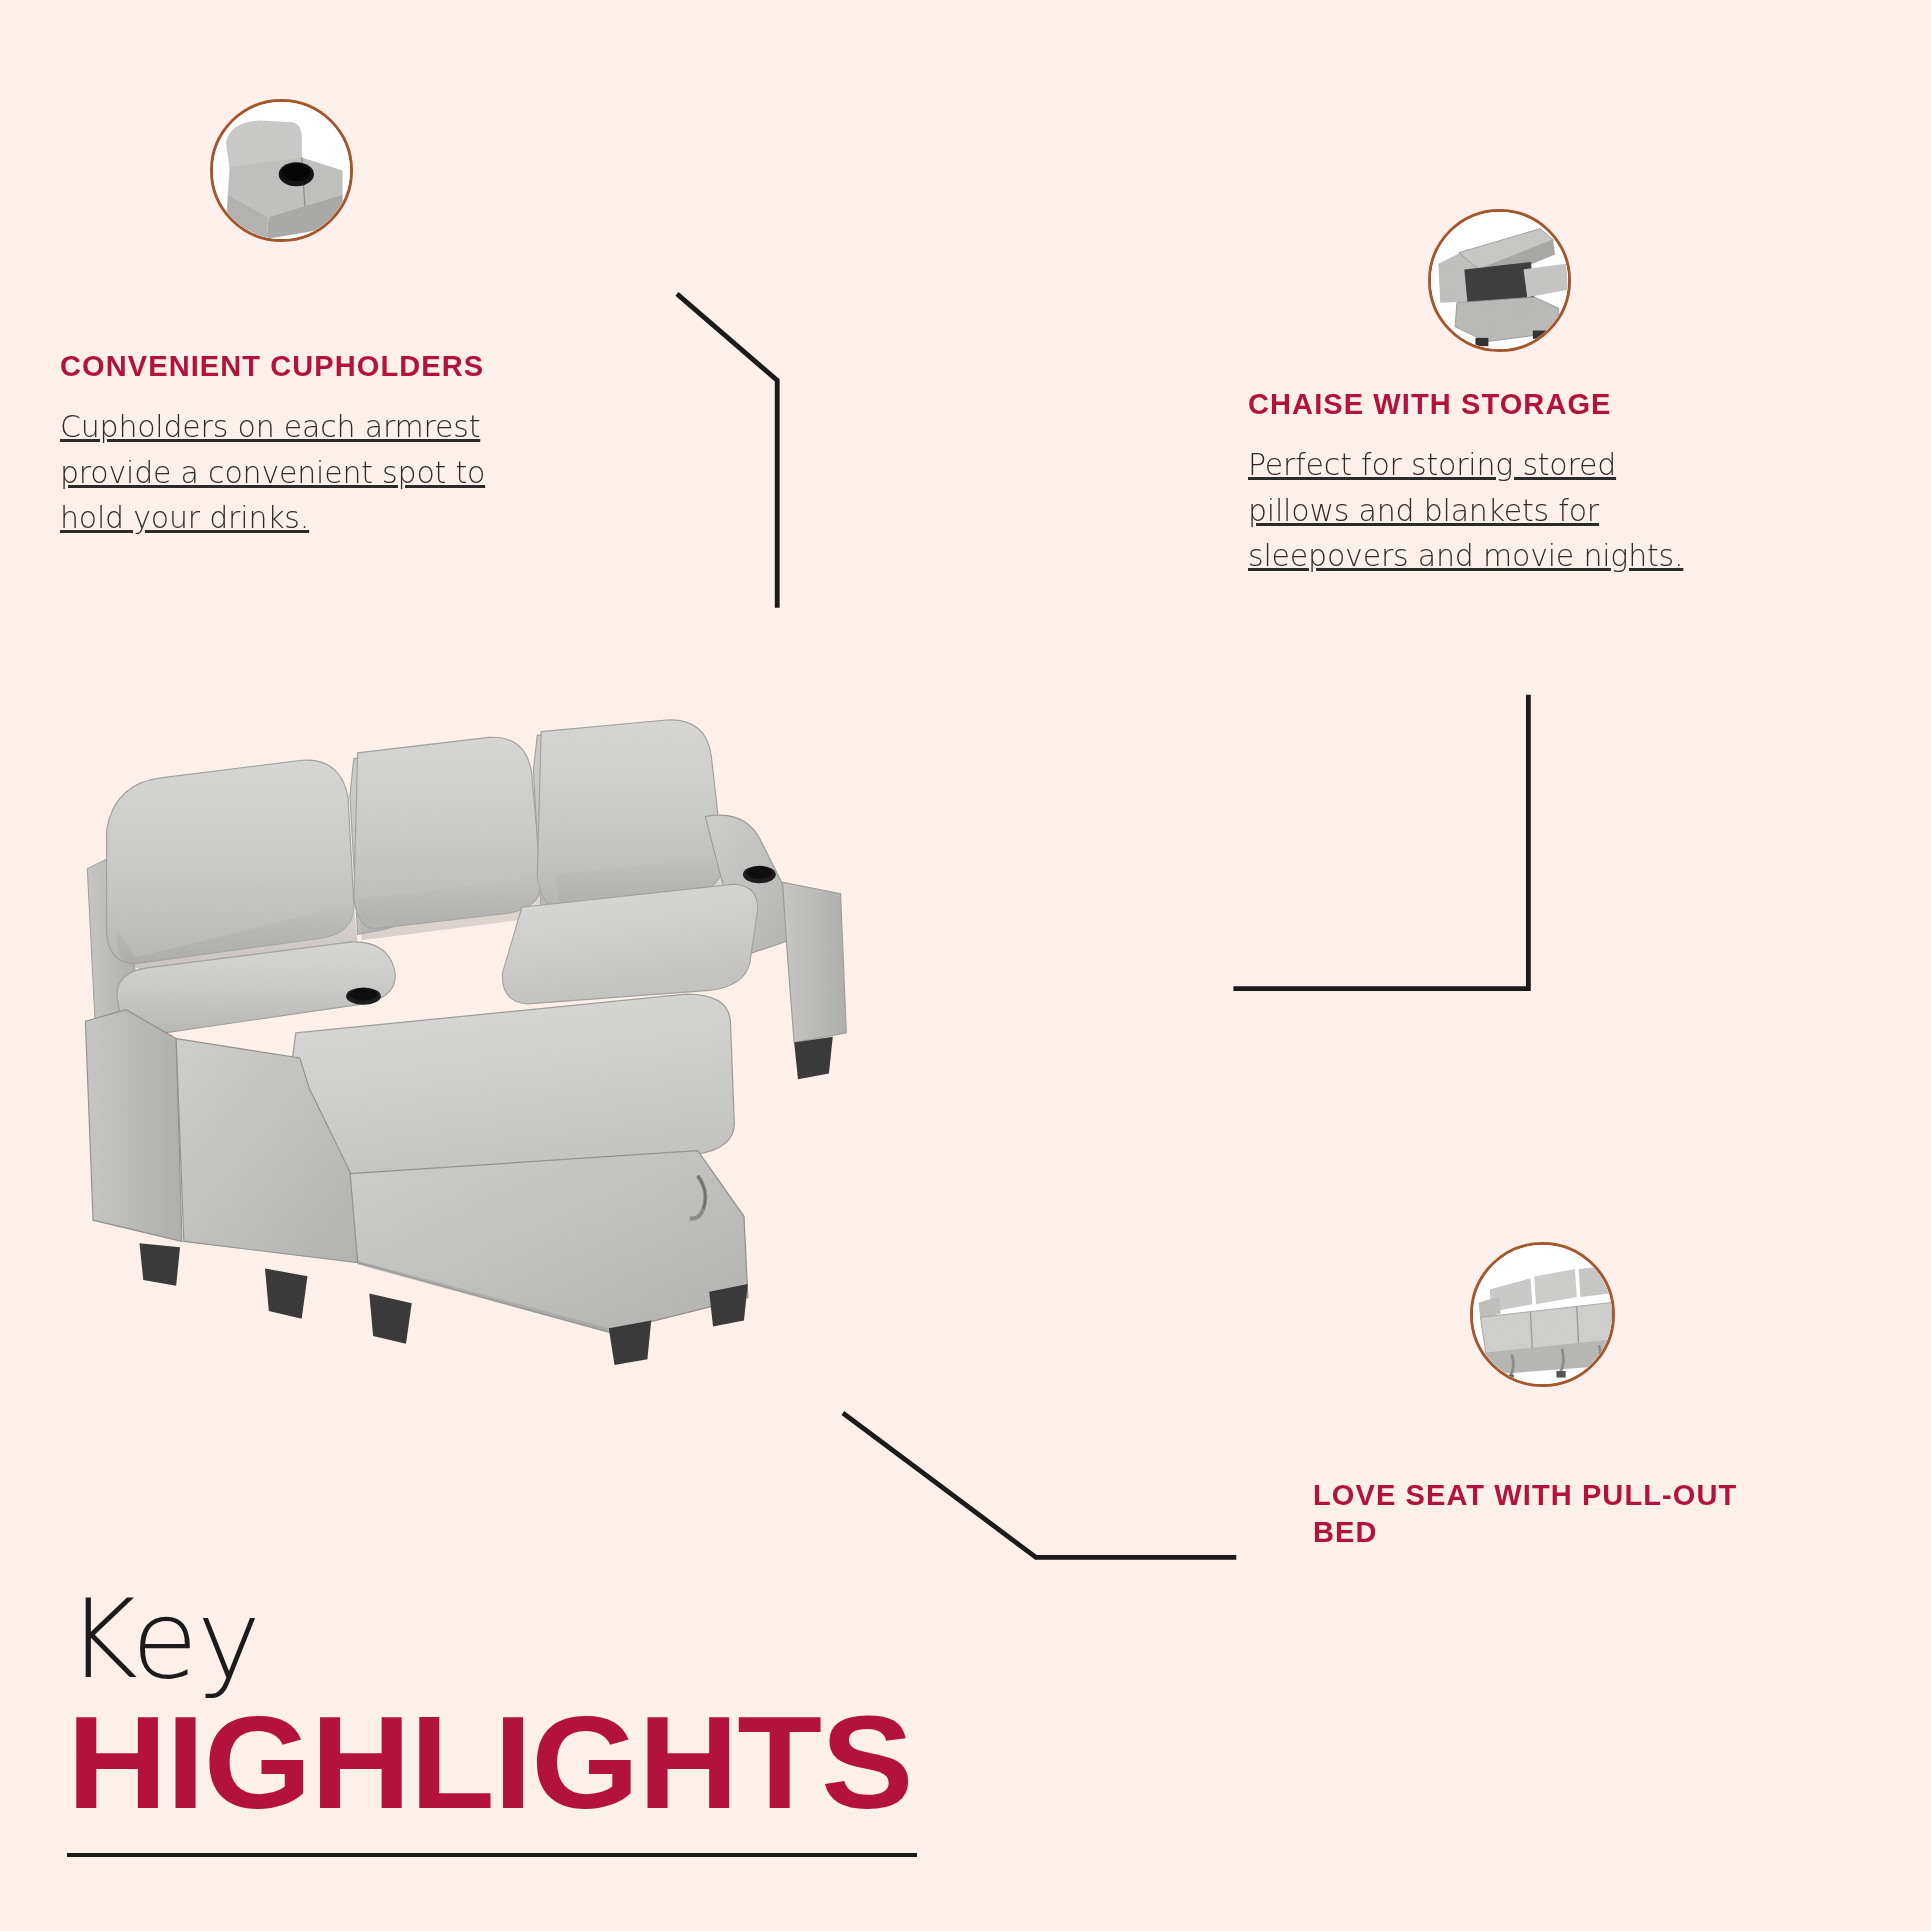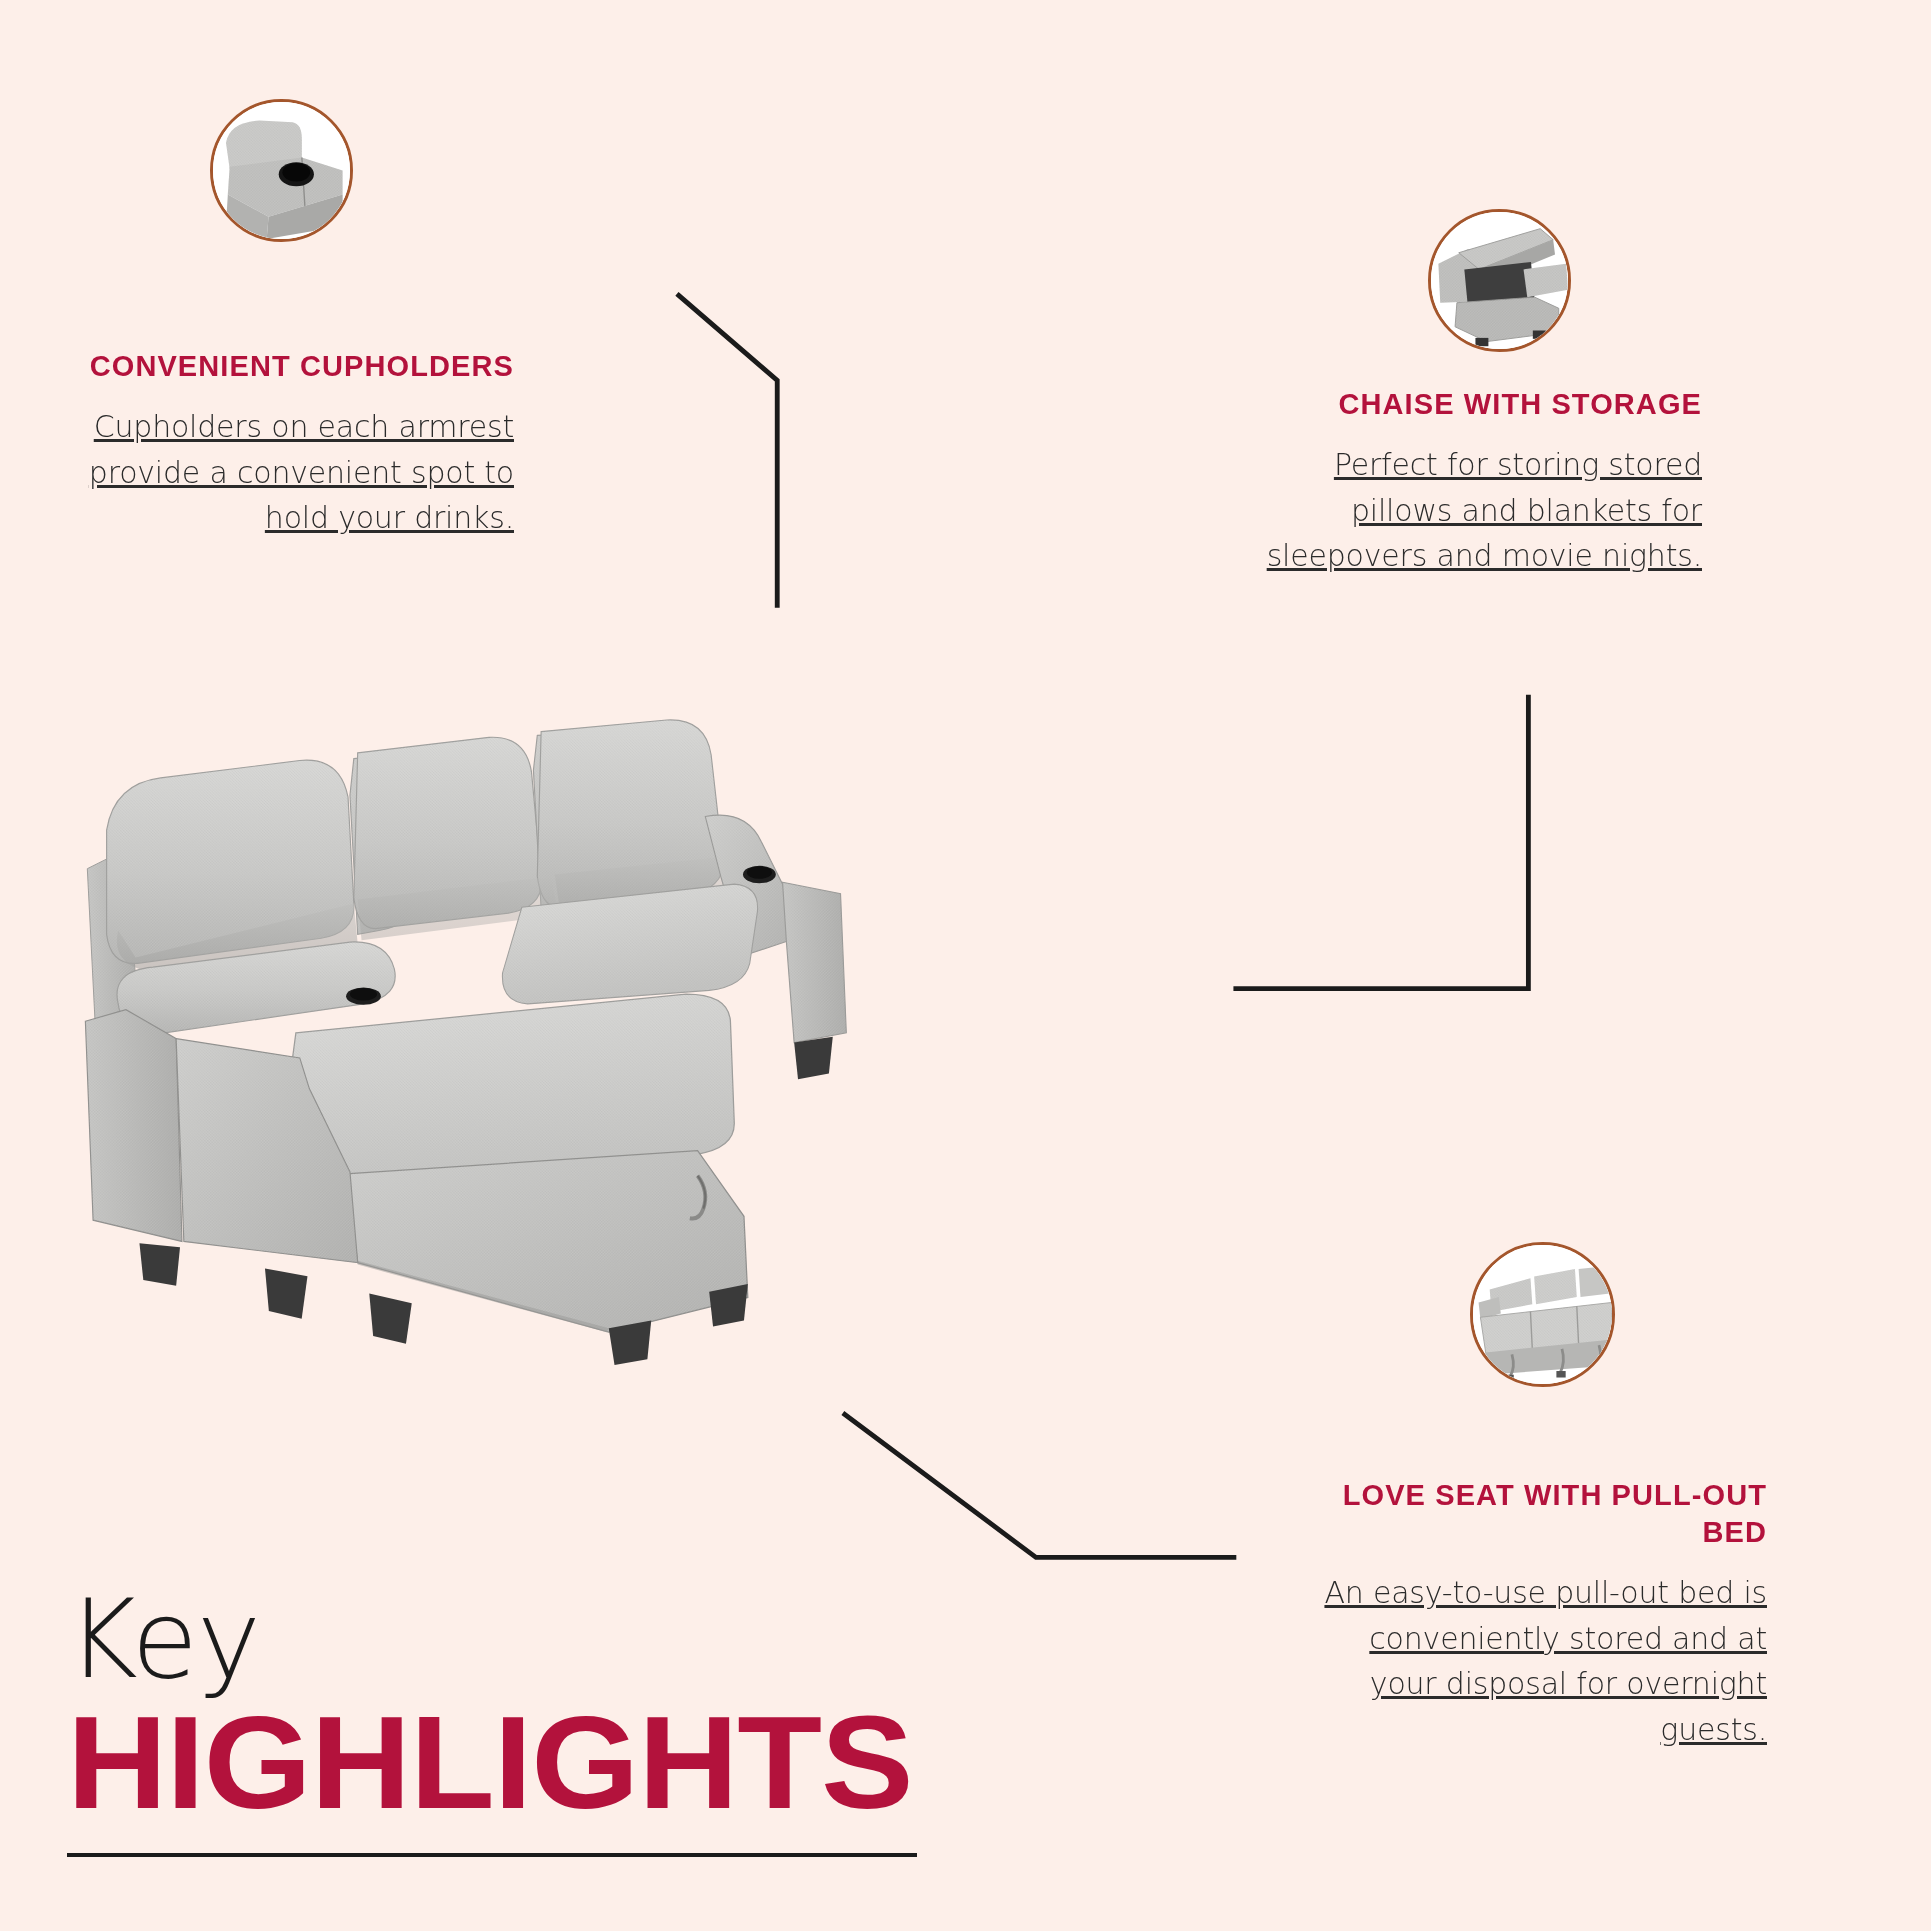--- a/index.html
+++ b/index.html
@@ -36,21 +36,21 @@
     z-index:4;
   }
   .feature-circle .photo {
     position:absolute; left:0; top:0;
     width:100%; height:100%;
   }
 
   
   .feature-block {
     position:absolute;
-    text-align:right;
+    text-align:left;
     z-index:2;
   }
   .feature-heading {
     color:#B3123C;
     font-weight:bold;
     font-size:29px;
     letter-spacing:1.1px;
     line-height:1.28;
     text-transform:uppercase;
     font-family:"Liberation Sans", sans-serif;
@@ -291,21 +291,20 @@
       <path d="M96 112 Q100 126 94 138" stroke="#8c8c8a" stroke-width="3" fill="none"></path>
       <path d="M136 108 Q140 122 134 134" stroke="#8c8c8a" stroke-width="3" fill="none"></path>
 
       <rect x="34" y="140" width="10" height="7" fill="#555"></rect>
       <rect x="90" y="136" width="10" height="7" fill="#555"></rect>
     </svg>
   </div>
 
   <div class="feature-block" style="left:1313px; top:1477px; width:454px;">
     <div class="feature-heading">LOVE SEAT WITH PULL-OUT BED</div>
-    <div class="feature-body">An easy-to-use pull-out bed is conveniently stored and at your disposal for overnight guests.</div>
   </div>
 
   <div id="title-block">
     <div id="title-key">Key</div>
     <div id="title-highlights">HIGHLIGHTS</div>
     <div id="title-rule"></div>
   </div>
 
 </div>
 

